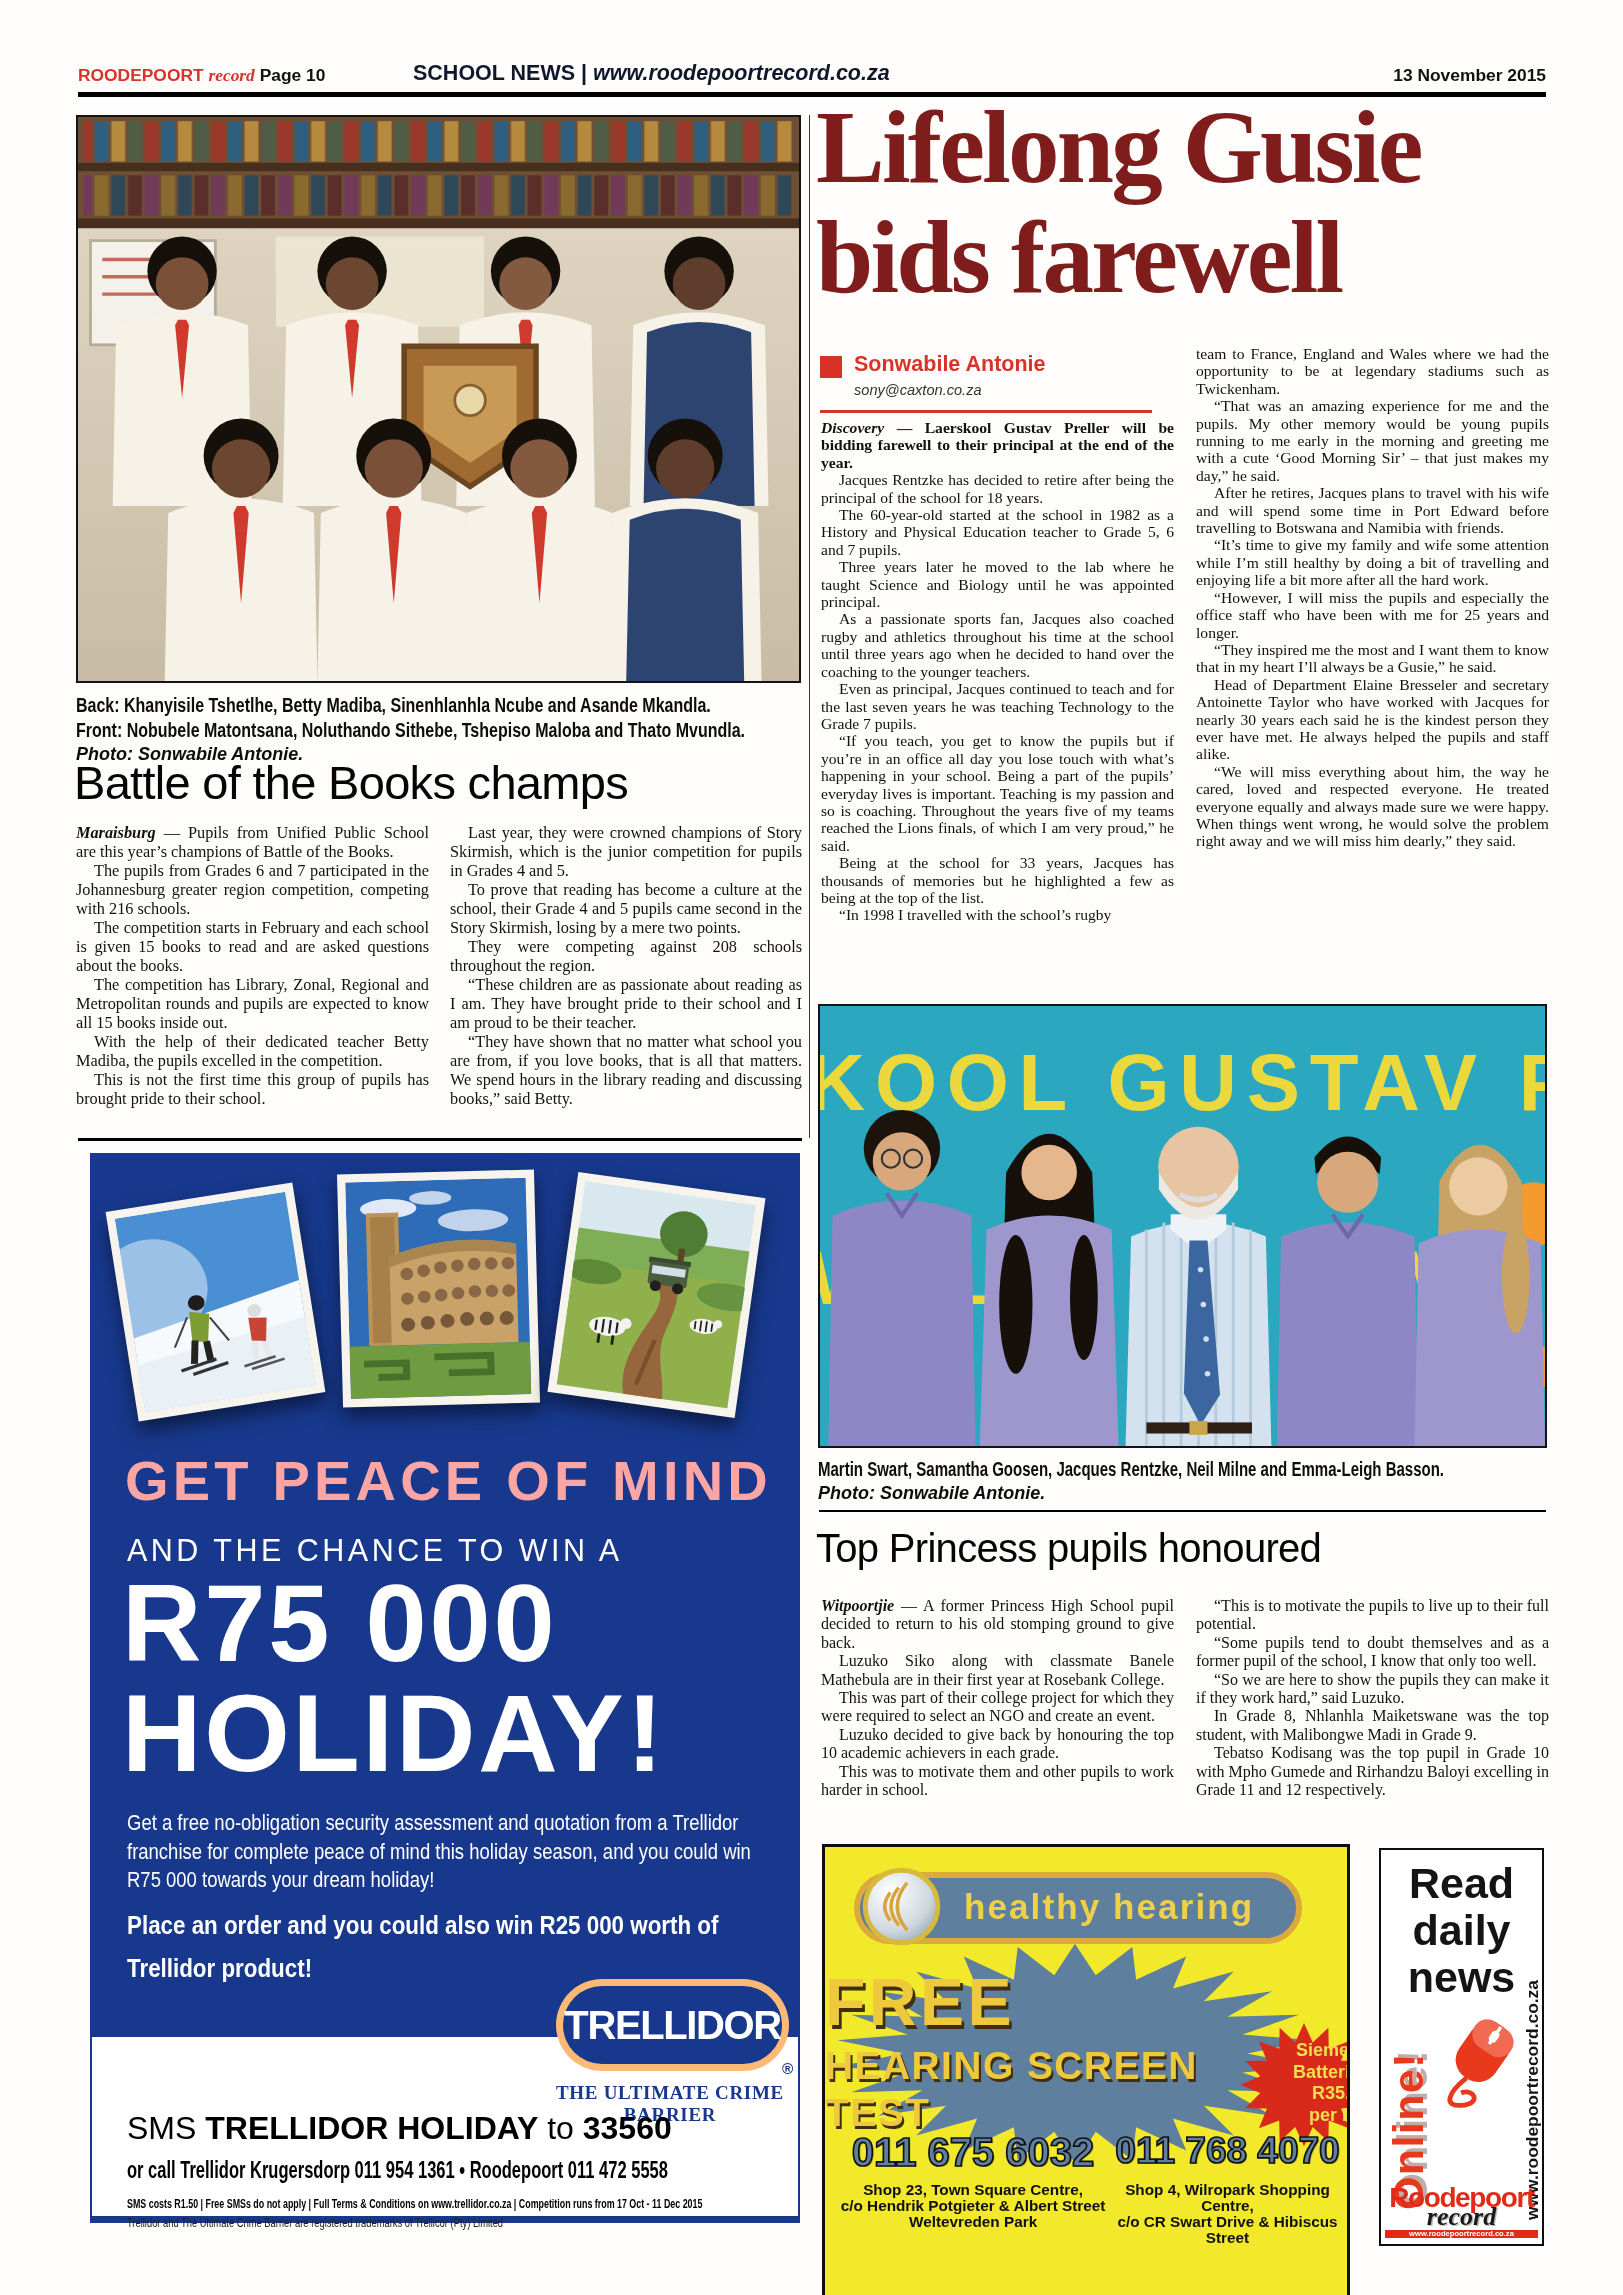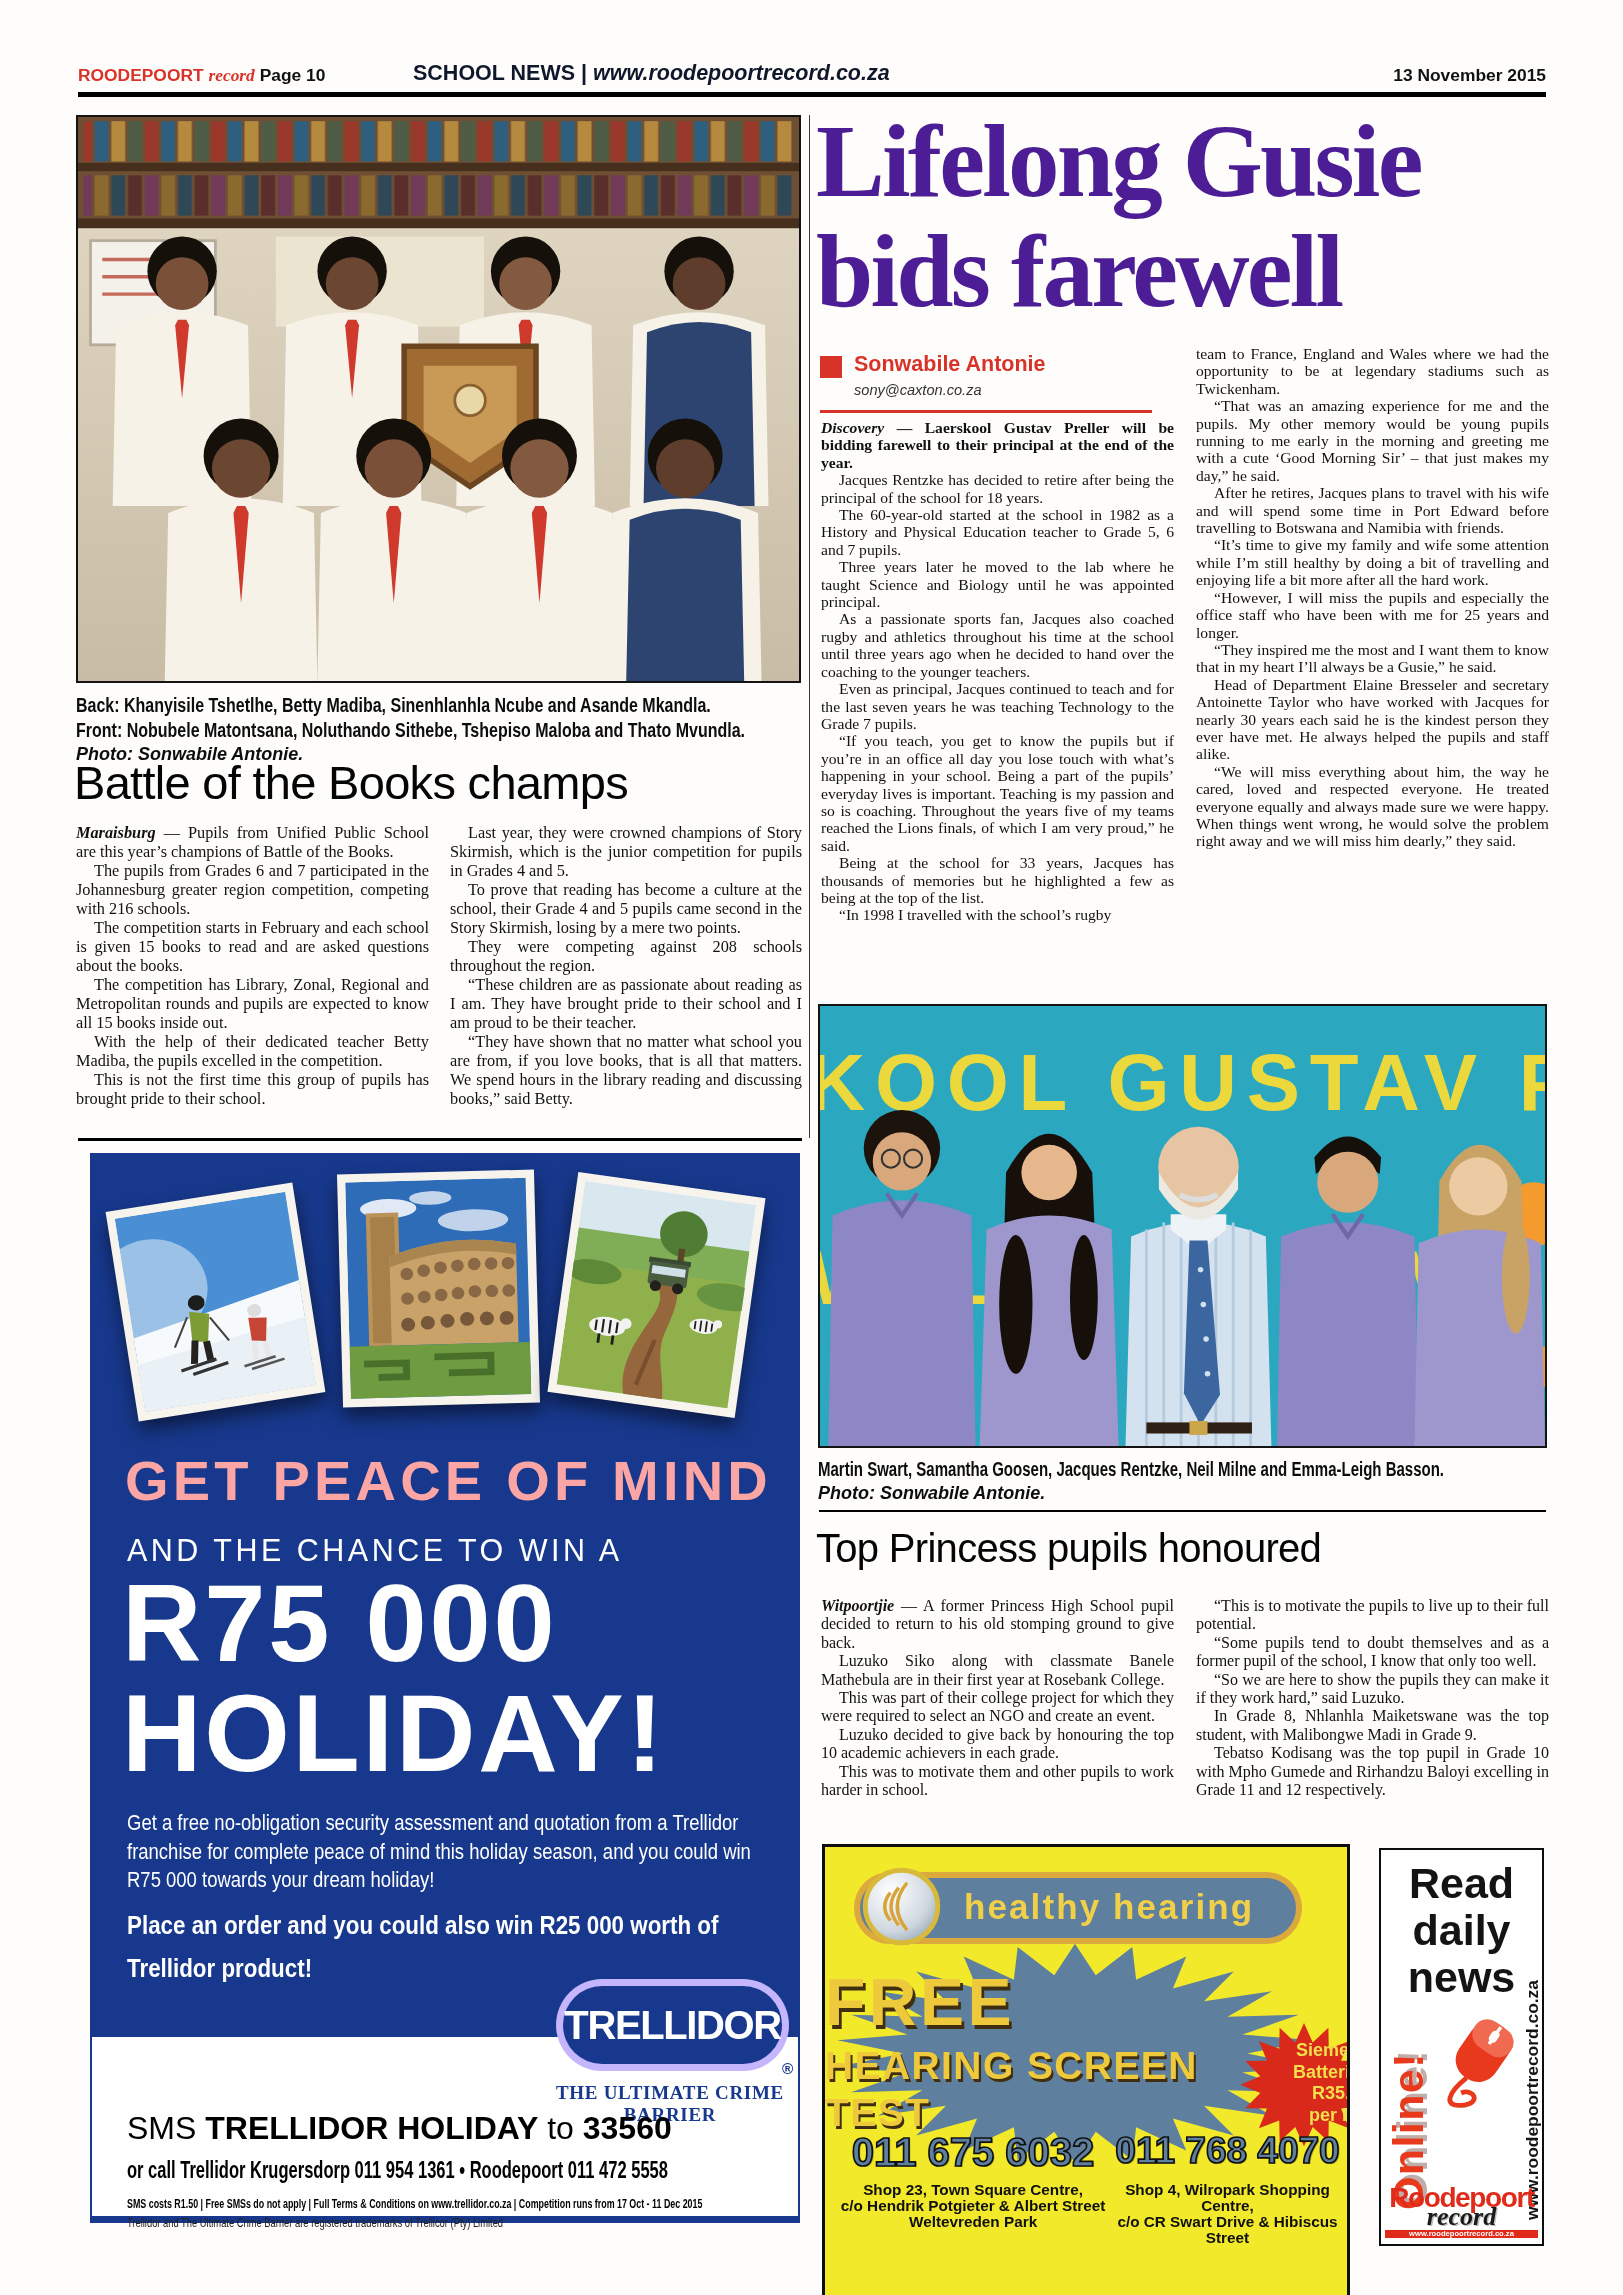--- a/index.html
+++ b/index.html
@@ -25,21 +25,21 @@
 
   .caption{font:bold 20px/25px "Liberation Sans",sans-serif;color:#0d0d0d;transform-origin:0 0;}
   .credit{font:bold italic 18px "Liberation Sans",sans-serif;color:#0d0d0d;}
   #caption1{left:76px;top:693px;width:909px;transform:scaleX(.8);}
   #credit1{left:76px;top:744px;}
   #caption2{left:818px;top:1457px;width:972px;transform:scaleX(.75);transform-origin:0 0;}
   #credit2{left:818px;top:1483px;}
 
   
   #books-headline{left:74px;top:758px;font:400 47px/50px "Liberation Sans",sans-serif;letter-spacing:-0.7px;color:#050505;}
-  #fw-headline{left:816px;top:106px;width:734px;font:bold 103px/110px "Liberation Serif",serif;letter-spacing:-2.8px;color:#4c1d95;}
+  #fw-headline{left:816px;top:92px;width:734px;font:bold 103px/110px "Liberation Serif",serif;letter-spacing:-2.8px;color:#7f1d1d;}
   #pr-headline{left:816px;top:1527px;font:400 40px/43px "Liberation Sans",sans-serif;letter-spacing:-0.7px;color:#050505;}
 
   
   #byline-sq{left:820px;top:356px;width:22px;height:22px;background:#d93228;}
   #byline-name{left:854px;top:352px;font:bold 21.5px "Liberation Sans",sans-serif;color:#d93228;}
   #byline-email{left:854px;top:382px;font:italic 14.6px "Liberation Sans",sans-serif;color:#333;}
   #byline-rule{left:820px;top:410px;width:332px;height:2.8px;background:#d93228;}
 
   
   .col p{margin:0;text-indent:18px;text-align:justify;}
@@ -71,21 +71,21 @@
   .tr-h1{left:35px;top:295px;font:bold 56px "Liberation Sans",sans-serif;color:#fca5a5;letter-spacing:4.2px;}
   .tr-h2{left:37px;top:380px;font:30.5px "Liberation Sans",sans-serif;color:#fff;letter-spacing:3.5px;}
   .tr-p1{left:32px;top:418px;font:bold 110px/104px "Liberation Sans",sans-serif;color:#fff;letter-spacing:2.8px;}
   .tr-p2{left:32px;top:528px;font:bold 110px/104px "Liberation Sans",sans-serif;color:#fff;letter-spacing:2.8px;}
   .tr-body{left:37px;top:656px;width:764px;font:21.5px/28.5px "Liberation Sans",sans-serif;color:#fff;
       transform:scaleX(.86);transform-origin:0 0;}
   .tr-order{left:37px;top:757px;width:764px;font:bold 26px "Liberation Sans",sans-serif;color:#fff;
       transform:scaleX(.86);transform-origin:0 0;}
   .tr-product{left:37px;top:800px;font:bold 26px "Liberation Sans",sans-serif;color:#fff;
       transform:scaleX(.86);transform-origin:0 0;}
-  #tr-logo{left:466px;top:826px;width:233px;height:92px;background:#c4b5fd;border-radius:46px;}
+  #tr-logo{left:466px;top:826px;width:233px;height:92px;background:#fdba74;border-radius:46px;}
   #tr-logo-in{position:absolute;left:7px;top:7px;right:7px;bottom:7px;background:#17388c;border-radius:39px;
       color:#fff;text-align:center;font:bold 40px/78px "Liberation Sans",sans-serif;letter-spacing:-1.4px;}
   #tr-reg{position:absolute;right:-4.2px;bottom:-7px;color:#17388c;font:bold 15.3px "Liberation Sans",sans-serif;}
   #tr-tagline{left:441px;top:929px;width:278px;text-align:center;font:bold 19px "Liberation Serif",serif;
       color:#17388c;letter-spacing:0.7px;}
   #tr-sms{left:37px;top:957px;font:32px "Liberation Sans",sans-serif;color:#000;}
   #tr-sms .hv{font-weight:bold;}
   #tr-call{left:37px;top:1004px;width:916px;font:bold 23.6px "Liberation Sans",sans-serif;color:#000;
       transform:scaleX(.7);transform-origin:0 0;}
   #tr-fine1{left:37px;top:1044px;width:833px;font:bold 12px "Liberation Sans",sans-serif;color:#000;

